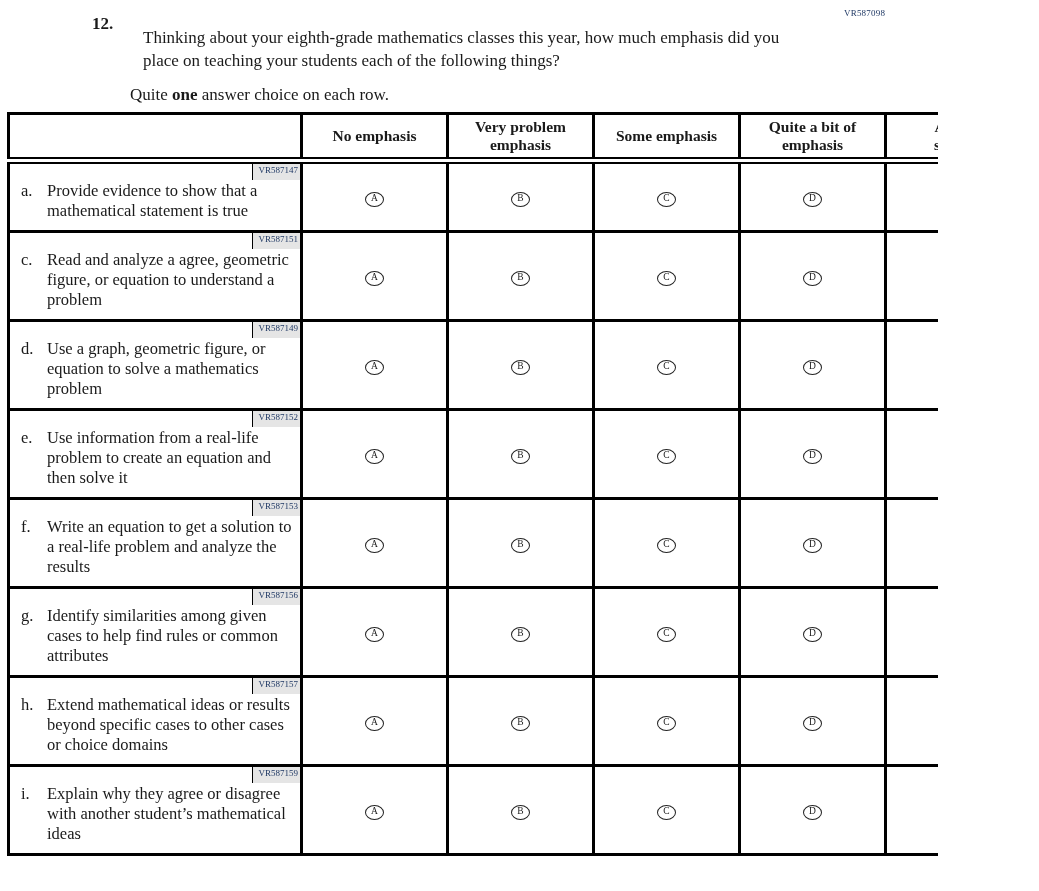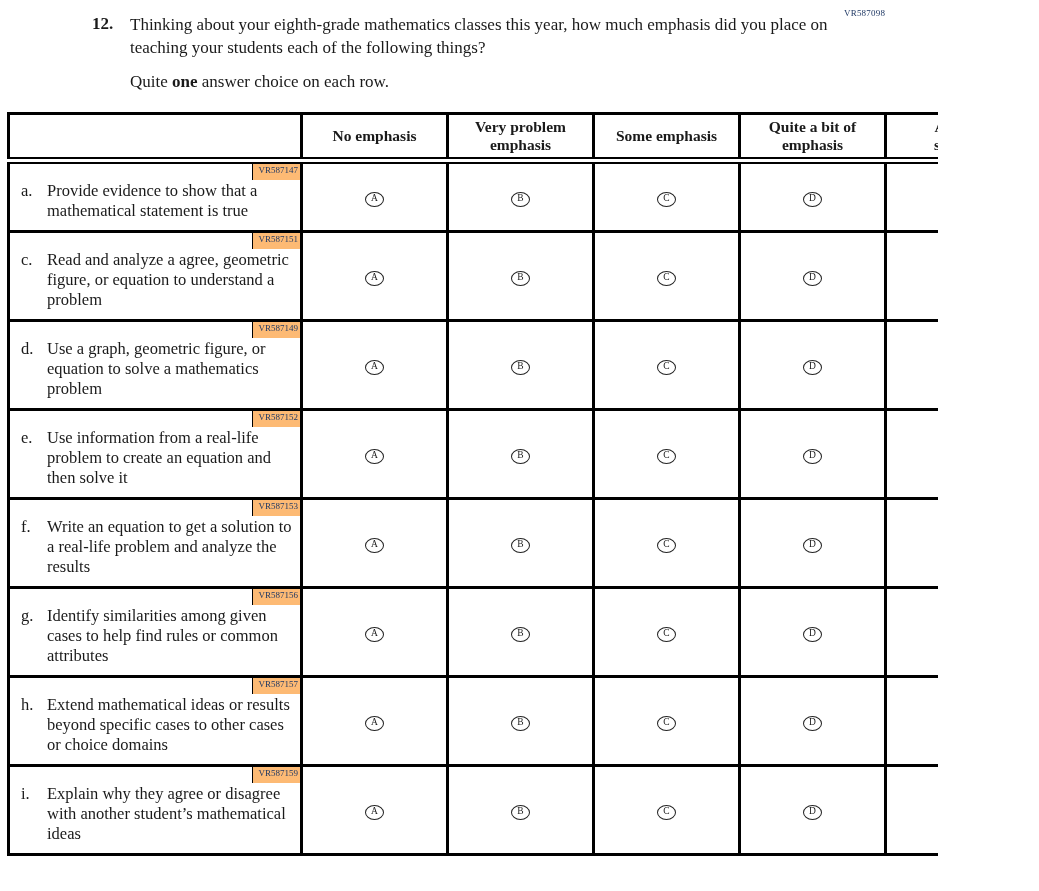--- a/index.html
+++ b/index.html
@@ -28,21 +28,21 @@
     gap: 9px;
   }
   .q-num {
     font-weight: bold;
     font-size: 17px;
     width: 29px;
     flex: none;
   }
   .q-body { width: 700px; }
   .q-text {
-    margin: 0;
+    margin: 13px;
     font-size: 17px;
     line-height: 1.33;
   }
   .q-instr {
     margin: 13px 0 0 0;
     font-size: 17px;
   }
   table.grid {
     position: absolute;
     top: 112px;
@@ -71,21 +71,21 @@
   }
   .vr {
     position: absolute;
     top: 0;
     right: 0;
     border-left: 1.5px solid #000;
     font-size: 9px;
     color: #1f3864;
     padding: 0 2px 2px 5px;
     line-height: 1.5;
-    background: #fdba74;
+    background: #e5e5e5;
   }
   .stub-text {
     display: flex;
     padding: 17px 4px 9px 11px;
     font-size: 16.5px;
     line-height: 20px;
   }
   .row-letter { width: 26px; flex: none; }
   .row-label-text { flex: 1; }
   td.opt {

